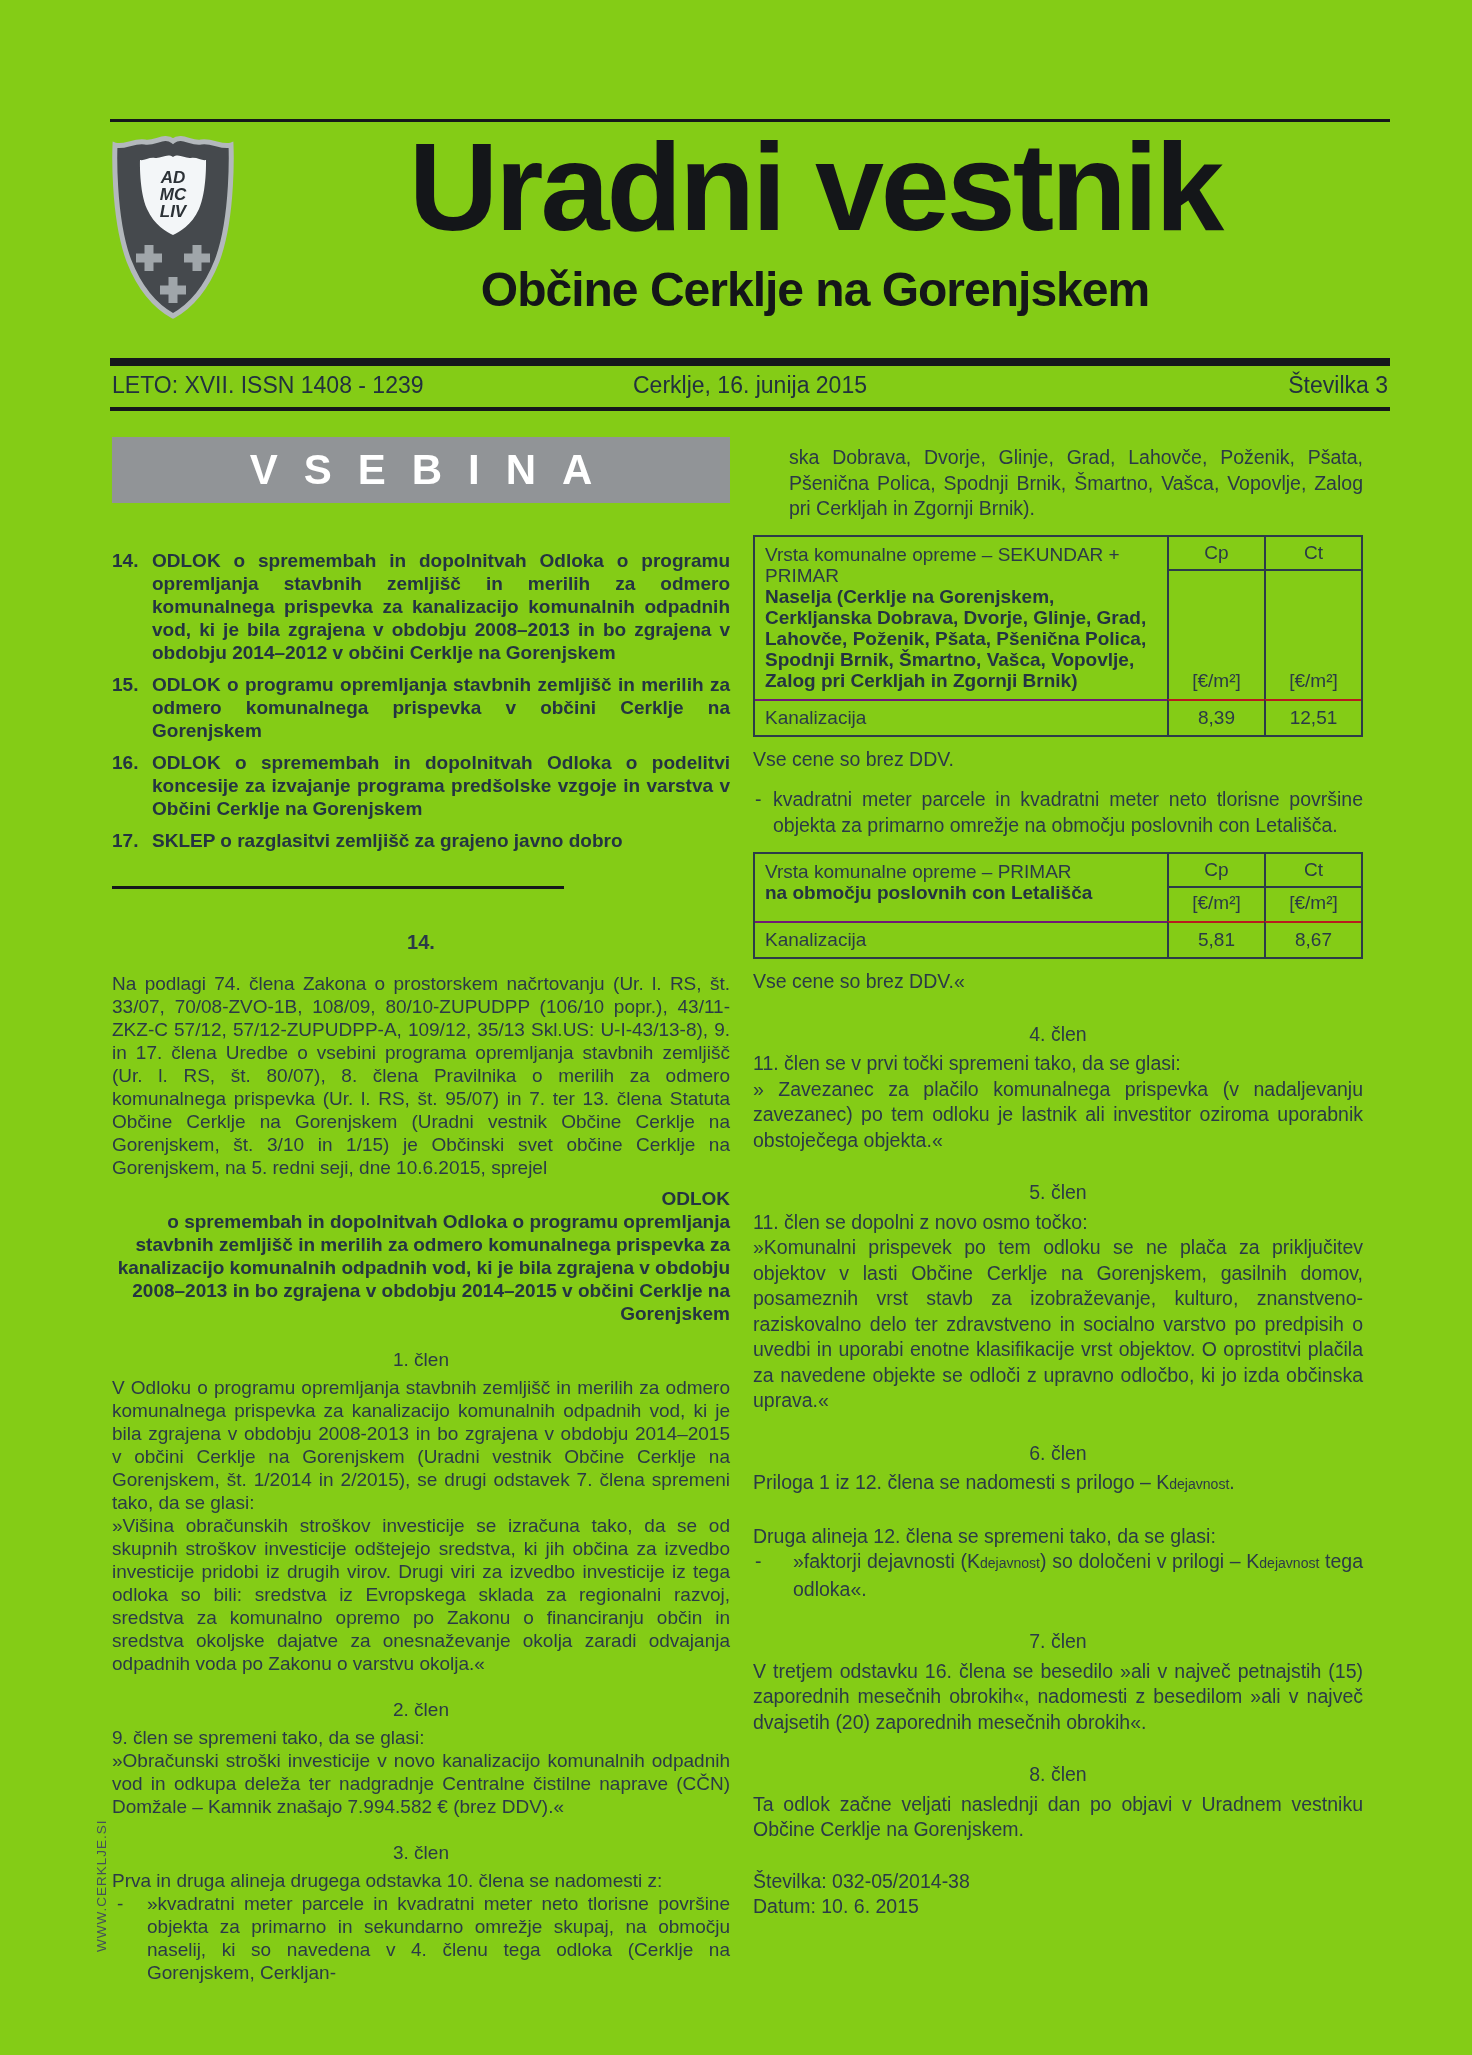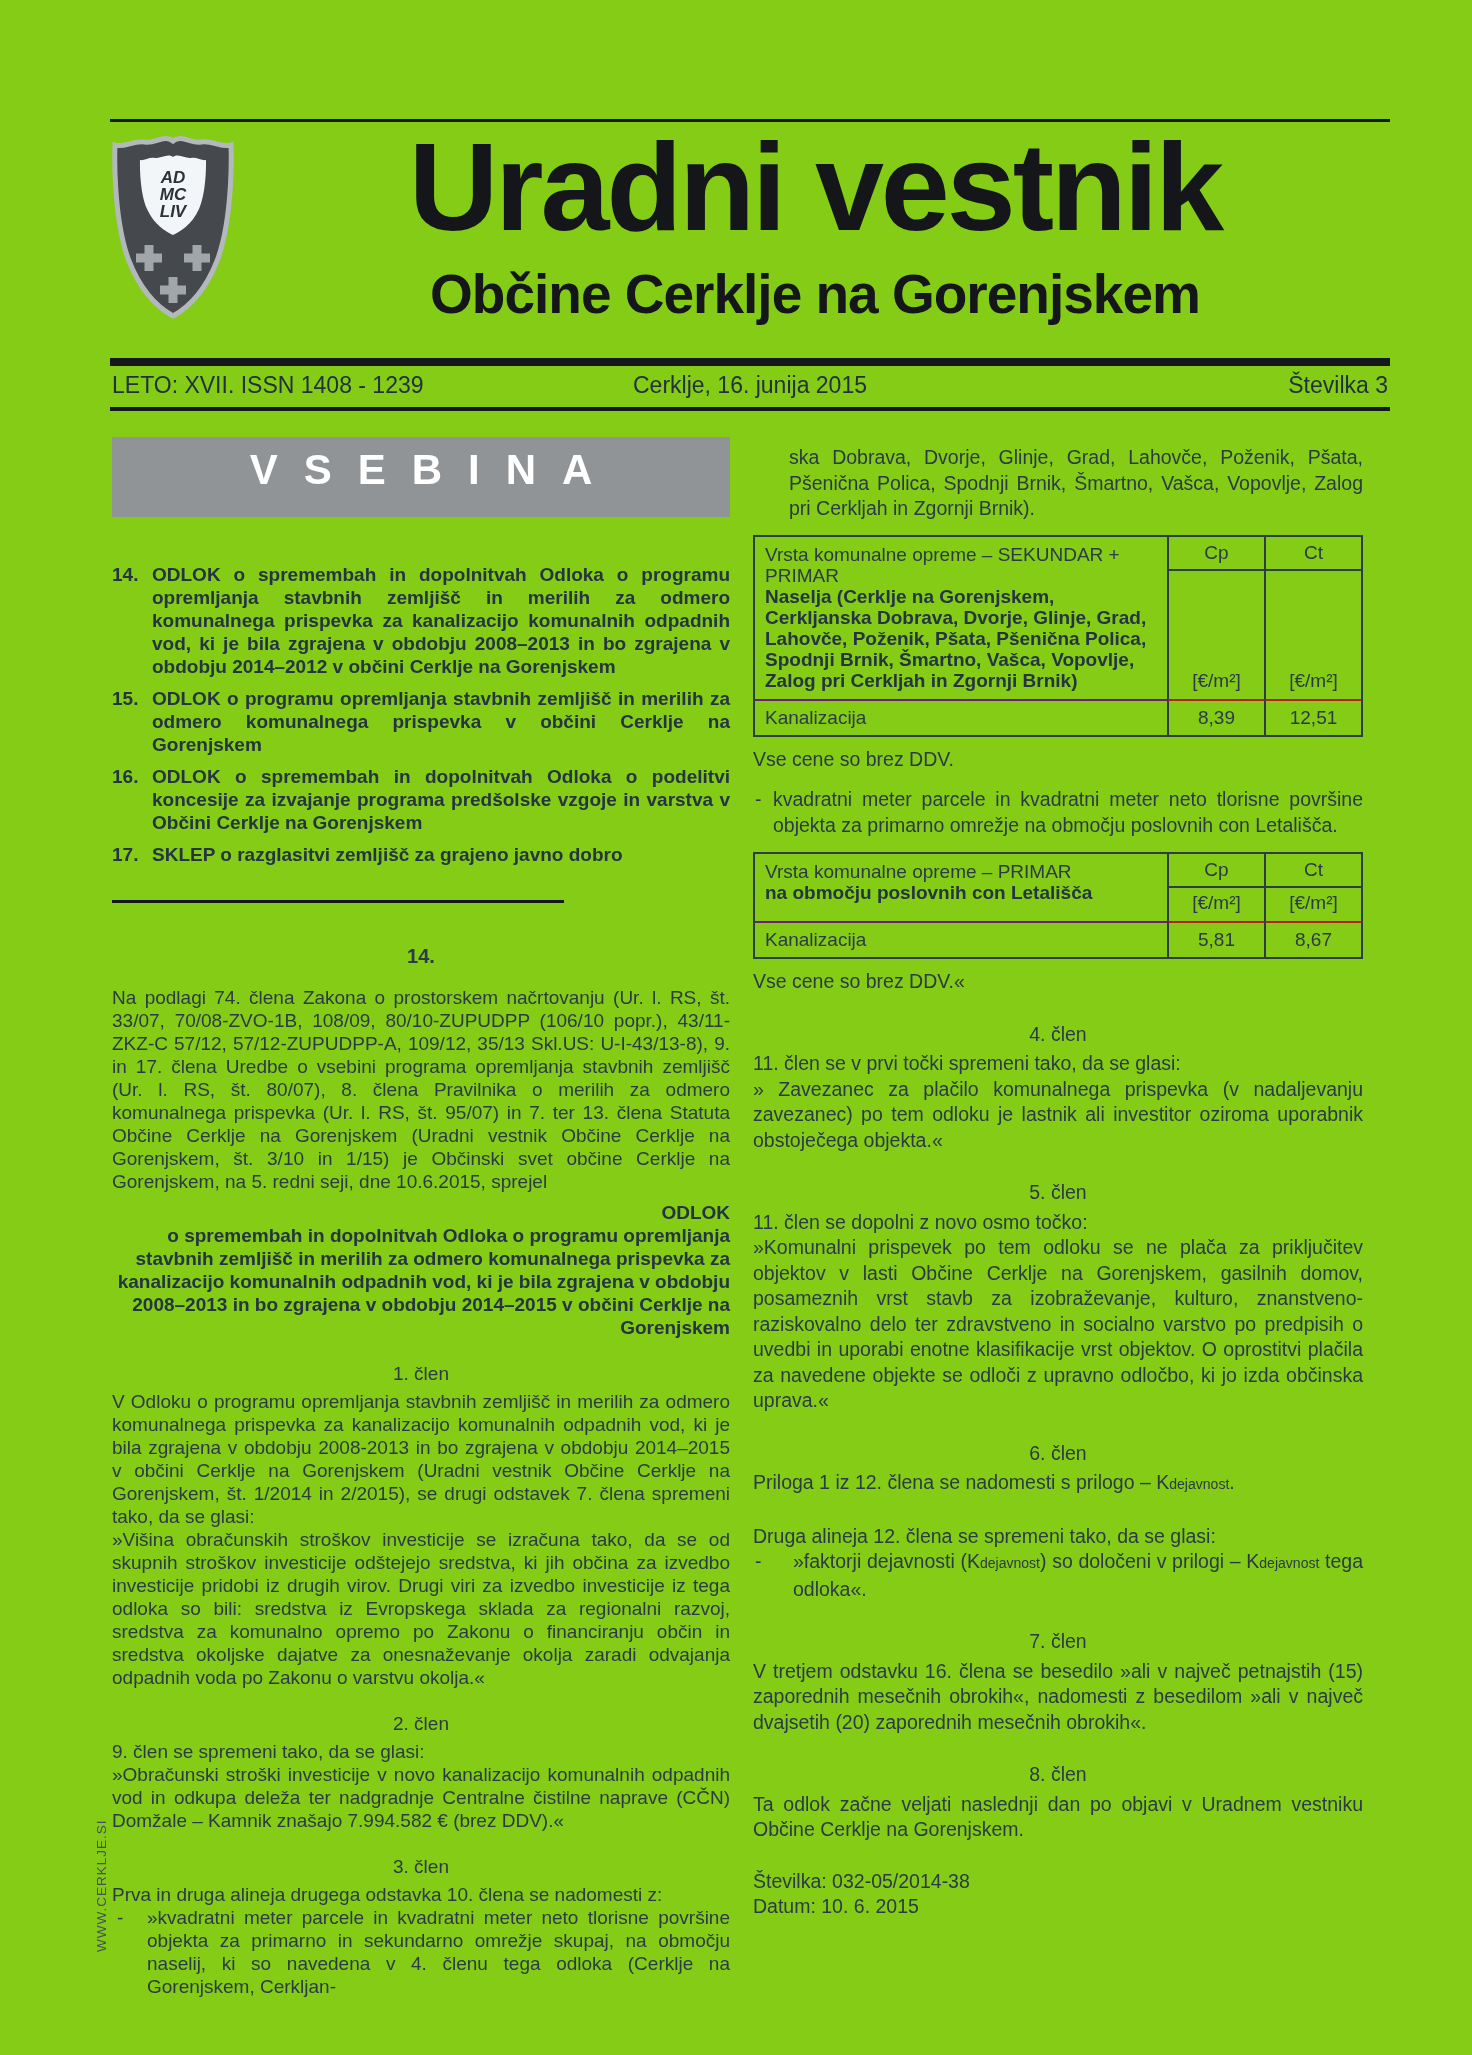--- a/index.html
+++ b/index.html
@@ -4,33 +4,33 @@
 <style>
   html,body {margin:0; padding:0; background:#9db4c2;}
   .page {position:relative; width:1472px; height:2055px; background:#84cc16;
          font-family:"Liberation Sans", sans-serif; color:#2b3a47; overflow:hidden;}
 
   
   .rule-top {position:absolute; left:110px; top:119px; width:1280px; height:3px; background:#15181b;}
   .logo {position:absolute; left:106px; top:131px; width:134px; height:190px;}
   .masthead {position:absolute; left:240px; top:122px; width:1150px; text-align:center; color:#141619;}
   .title {font-size:124px; font-weight:bold; letter-spacing:-3px; line-height:1.05;}
-  .subtitle {font-size:55px; font-weight:bold; letter-spacing:-1px; margin-top:10px;}
+  .subtitle {font-size:48px; font-weight:bold; letter-spacing:-1px; margin-top:10px;}
   .bar1 {position:absolute; left:110px; top:358px; width:1280px; height:8px; background:#15181b;}
   .meta {position:absolute; left:110px; top:372px; width:1280px; height:30px; font-size:23px; color:#22313e;}
   .meta-left {position:absolute; left:2px; top:0;}
   .meta-center {position:absolute; left:0; right:0; top:0; text-align:center;}
   .meta-right {position:absolute; right:2px; top:0;}
   .bar2 {position:absolute; left:110px; top:407px; width:1280px; height:4px; background:#15181b;}
 
   
   .col-left {position:absolute; left:112px; top:437px; width:618px; font-size:19px; line-height:23px;}
   .col-right {position:absolute; left:753px; top:437px; width:610px; font-size:19.5px; line-height:25.5px;}
 
-  .vsebina {height:80px; background:#919497; color:#ffffff; font-size:42px; font-weight:bold;
+  .vsebina {height:66px; background:#919497; color:#ffffff; font-size:42px; font-weight:bold;
             letter-spacing:26px; text-indent:26px; text-align:center; line-height:66px; margin-bottom:46px;}
   .toc-item {display:flex; font-weight:bold; margin-bottom:9px; color:#243442;}
   .toc-num {width:40px; flex:none;}
   .toc-text {flex:1; text-align:justify;}
   .mid-rule {width:452px; height:3px; background:#15181b; margin-top:34px; border:0;}
   .sec-no {text-align:center; font-weight:bold; font-size:20px; margin-top:42px;}
   .p {text-align:justify; margin:0;}
   .intro {margin-top:18px;}
   .decree {margin-top:8px; font-weight:bold; text-align:right; color:#243442;}
   .clen-head {text-align:center; margin:23px 0 5px;}

